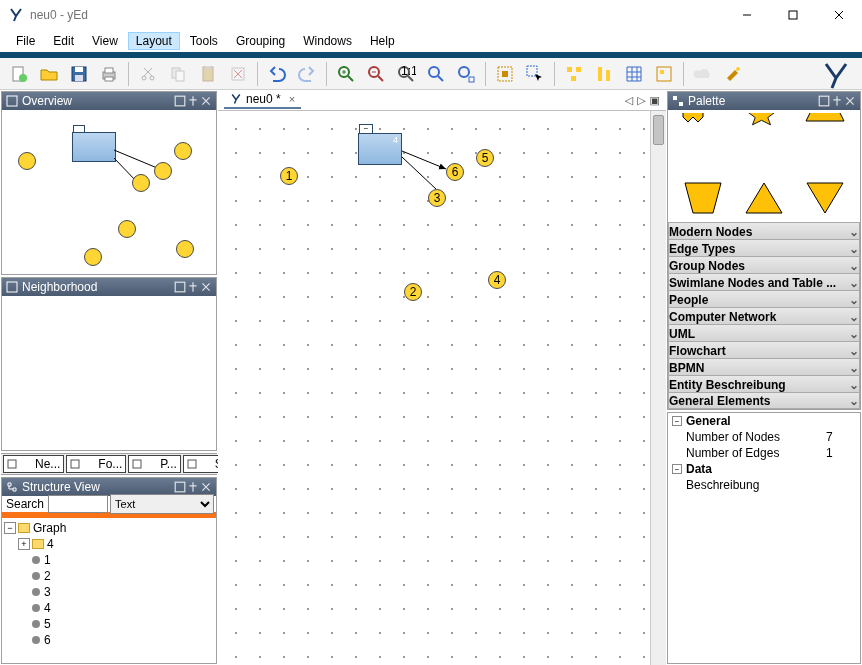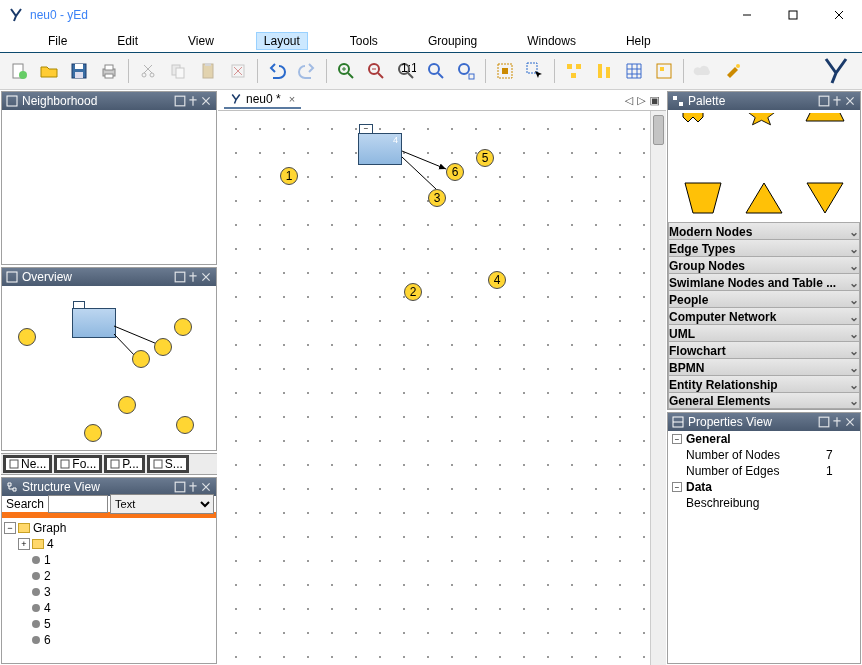--- a/index.html
+++ b/index.html
@@ -1,28 +1,28 @@
 <!DOCTYPE html>
 <html><head>
 <meta charset="utf-8">
 <style>
 * { box-sizing: border-box; margin: 0; padding: 0; font-family: "Segoe UI", Tahoma, sans-serif; font-size: 12px; }
 body { background: #fff; width: 862px; height: 665px; overflow: hidden; }
 
 .titlebar { height: 30px; display: flex; align-items: center; padding: 0 0 0 8px; background: #fff; }
 .titlebar .app-icon { width: 16px; height: 16px; margin-right: 6px; }
-.titlebar .title { flex: 1; font-size: 12px; color: #3b82f6; }
+.titlebar .title { flex: 1; font-size: 12px; color: #737373; }
 .titlebar .win-btns { display: flex; }
 .titlebar .win-btn { width: 46px; height: 30px; display: flex; align-items: center; justify-content: center; cursor: pointer; }
 
 .menubar { height: 22px; display: flex; align-items: center; padding: 0 8px; gap: 2px; }
-.menubar .menu-item { padding: 2px 8px; cursor: pointer; margin-left: 32px; }
+.menubar .menu-item { padding: 2px 8px; cursor: pointer; }
 .menubar .menu-item.active { background: #cce8ff; border: 1px solid #99d1ff; padding: 1px 7px; }
 
-.toolbar { height: 38px; display: flex; align-items: center; padding: 2px 6px; gap: 4px; background: #f4f4f4; border-bottom: 1px solid #d0d0d0; border-top: 1px solid #0c4a6e; position: relative; }
+.toolbar { height: 38px; display: flex; align-items: center; padding: 2px 6px; gap: 4px; background: #f4f4f4; border-bottom: 1px solid #d0d0d0; border-top: 6px solid #0c4a6e; position: relative; }
 .toolbar .tool-sep { width: 1px; height: 24px; background: #c0c0c0; margin: 0 2px; }
 .tool-btn { width: 26px; height: 26px; display: flex; align-items: center; justify-content: center; border-radius: 2px; cursor: pointer; }
 .tool-btn svg { width: 20px; height: 20px; }
 .tool-btn.disabled { opacity: 0.4; cursor: default; }
 .toolbar .logo-right { position: absolute; right: 10px; top: 2px; width: 32px; height: 32px; }
 
 .workspace { display: flex; height: calc(665px - 30px - 22px - 38px); }
 
 .left-col { width: 218px; display: flex; flex-direction: column; }
 .center-col { flex: 1; display: flex; flex-direction: column; position: relative; }
@@ -32,21 +32,21 @@
 .panel-header { background: linear-gradient(#6a7a90, #4a5a70); color: #fff; font-size: 11px; height: 18px; display: flex; align-items: center; padding: 0 4px; }
 .panel-header .ph-icon { width: 12px; height: 12px; margin-right: 4px; }
 .panel-header .ph-title { flex: 1; }
 .panel-header .ph-btns { display: flex; gap: 1px; }
 .panel-header .ph-btn { width: 12px; height: 12px; opacity: 0.8; cursor: pointer; }
 
 .overview-body { height: 164px; background: #fff; position: relative; overflow: hidden; }
 .neighborhood-body { height: 154px; background: #fff; }
 
 .panel-tabs { height: 22px; border-top: 1px solid #a0a0a0; border-bottom: 1px solid #a0a0a0; margin: 1px; display: flex; align-items: center; gap: 2px; padding: 0 2px; background: #ececec; }
-.panel-tab { height: 18px; display: flex; align-items: center; gap: 2px; border: 3px solid #404040; background: #fff; padding: 0 3px; font-size: 10px; cursor: pointer; }
+.panel-tab { height: 18px; display: flex; align-items: center; gap: 18px; border: 1px solid #404040; background: #fff; padding: 0 3px; font-size: 10px; cursor: pointer; }
 .panel-tab .tab-icon { width: 10px; height: 10px; }
 
 .structure-body { flex: 1; background: #fff; display: flex; flex-direction: column; }
 .search-row { display: flex; align-items: center; height: 22px; border-bottom: 6px solid #f97316; }
 .search-row .lbl { padding: 0 4px; }
 .search-row input { width: 60px; height: 18px; border: 1px solid #888; font-size: 11px; padding: 0 2px; }
 .search-row select { flex: 1; height: 20px; border: 1px solid #888; font-size: 11px; margin: 0 2px; }
 
 .tree { padding: 2px 2px; font-size: 11px; }
 .tree .tree-row { display: flex; align-items: center; height: 16px; }
@@ -286,41 +286,20 @@
       </svg>
     </div>
   <svg class="logo-right" viewBox="0 0 32 32">
       <path d="M6 4 L16 18 L26 4 M16 18 L12 28" stroke="#1a3a6a" stroke-width="3" fill="none"></path>
     </svg>
 </div>
 
 <div class="workspace">
 
   <div class="left-col">
-
-    <div class="panel">
-      <div class="panel-header">
-        <svg class="ph-icon" viewBox="0 0 12 12">
-            <rect x="1" y="1" width="10" height="10" stroke="#fff" fill="none"></rect>
-          </svg>
-        <span class="ph-title">Neighborhood</span>
-        <div class="ph-btns">
-          <svg class="ph-btn" viewBox="0 0 10 10">
-              <rect x="1" y="1" width="8" height="8" stroke="#fff" fill="none"></rect>
-            </svg>
-          <svg class="ph-btn" viewBox="0 0 10 10">
-              <path d="M5 1v8M2 4h6" stroke="#fff"></path>
-            </svg>
-          <svg class="ph-btn" viewBox="0 0 10 10">
-              <path d="M2 2l6 6M8 2l-6 6" stroke="#fff"></path>
-            </svg>
-        </div>
-      </div>
-      <div class="neighborhood-body"></div>
-    </div>
 
     <div class="panel">
       <div class="panel-header">
         <svg class="ph-icon" viewBox="0 0 12 12">
             <rect x="1" y="1" width="10" height="10" stroke="#fff" fill="none"></rect>
           </svg>
         <span class="ph-title">Overview</span>
         <div class="ph-btns">
           <svg class="ph-btn" viewBox="0 0 10 10">
               <rect x="1" y="1" width="8" height="8" stroke="#fff" fill="none"></rect>
@@ -344,20 +323,41 @@
         <div class="yellow-node" style="left:16px;top:42px;"></div>
         <div class="yellow-node" style="left:130px;top:64px;"></div>
         <div class="yellow-node" style="left:172px;top:32px;"></div>
         <div class="yellow-node" style="left:152px;top:52px;"></div>
         <div class="yellow-node" style="left:82px;top:138px;"></div>
         <div class="yellow-node" style="left:174px;top:130px;"></div>
         <div class="yellow-node" style="left:116px;top:110px;" hidden=""></div>
       </div>
     </div>
 
+    <div class="panel">
+      <div class="panel-header">
+        <svg class="ph-icon" viewBox="0 0 12 12">
+            <rect x="1" y="1" width="10" height="10" stroke="#fff" fill="none"></rect>
+          </svg>
+        <span class="ph-title">Neighborhood</span>
+        <div class="ph-btns">
+          <svg class="ph-btn" viewBox="0 0 10 10">
+              <rect x="1" y="1" width="8" height="8" stroke="#fff" fill="none"></rect>
+            </svg>
+          <svg class="ph-btn" viewBox="0 0 10 10">
+              <path d="M5 1v8M2 4h6" stroke="#fff"></path>
+            </svg>
+          <svg class="ph-btn" viewBox="0 0 10 10">
+              <path d="M2 2l6 6M8 2l-6 6" stroke="#fff"></path>
+            </svg>
+        </div>
+      </div>
+      <div class="neighborhood-body"></div>
+    </div>
+
     <div class="panel-tabs">
       <div class="panel-tab">
           <svg class="tab-icon" viewBox="0 0 10 10">
             <rect x="1" y="1" width="8" height="8" stroke="#555" fill="none"></rect>
           </svg>
           <span>Ne...</span>
         </div>
       <div class="panel-tab">
           <svg class="tab-icon" viewBox="0 0 10 10">
             <rect x="1" y="1" width="8" height="8" stroke="#555" fill="none"></rect>
@@ -586,50 +586,32 @@
             </div>
           <div class="psect">
               <span>Flowchart</span>
               <span class="chev">⌄</span>
             </div>
           <div class="psect">
               <span>BPMN</span>
               <span class="chev">⌄</span>
             </div>
           <div class="psect">
-              <span>Entity Relationship</span>
+              <span>Entity Beschreibung</span>
               <span class="chev">⌄</span>
             </div>
           <div class="psect">
               <span>General Elements</span>
               <span class="chev">⌄</span>
             </div>
         </div>
       </div>
     </div>
 
     <div class="panel" style="flex:1;">
-      <div class="panel-header">
-        <svg class="ph-icon" viewBox="0 0 12 12">
-            <rect x="1" y="1" width="10" height="10" stroke="#fff" fill="none"></rect>
-            <line x1="1" y1="6" x2="11" y2="6" stroke="#fff"></line>
-          </svg>
-        <span class="ph-title">Properties View</span>
-        <div class="ph-btns">
-          <svg class="ph-btn" viewBox="0 0 10 10">
-              <rect x="1" y="1" width="8" height="8" stroke="#fff" fill="none"></rect>
-            </svg>
-          <svg class="ph-btn" viewBox="0 0 10 10">
-              <path d="M5 1v8M2 4h6" stroke="#fff"></path>
-            </svg>
-          <svg class="ph-btn" viewBox="0 0 10 10">
-              <path d="M2 2l6 6M8 2l-6 6" stroke="#fff"></path>
-            </svg>
-        </div>
-      </div>
       <div class="props-body">
         <div class="prow header">
             <span class="ptoggle">−</span>
             <span class="plabel">General</span>
           </div>
         <div class="prow">
             <span style="width:14px;"></span>
             <span class="plabel">Number of Nodes</span>
             <span class="pval">7</span>
           </div>

